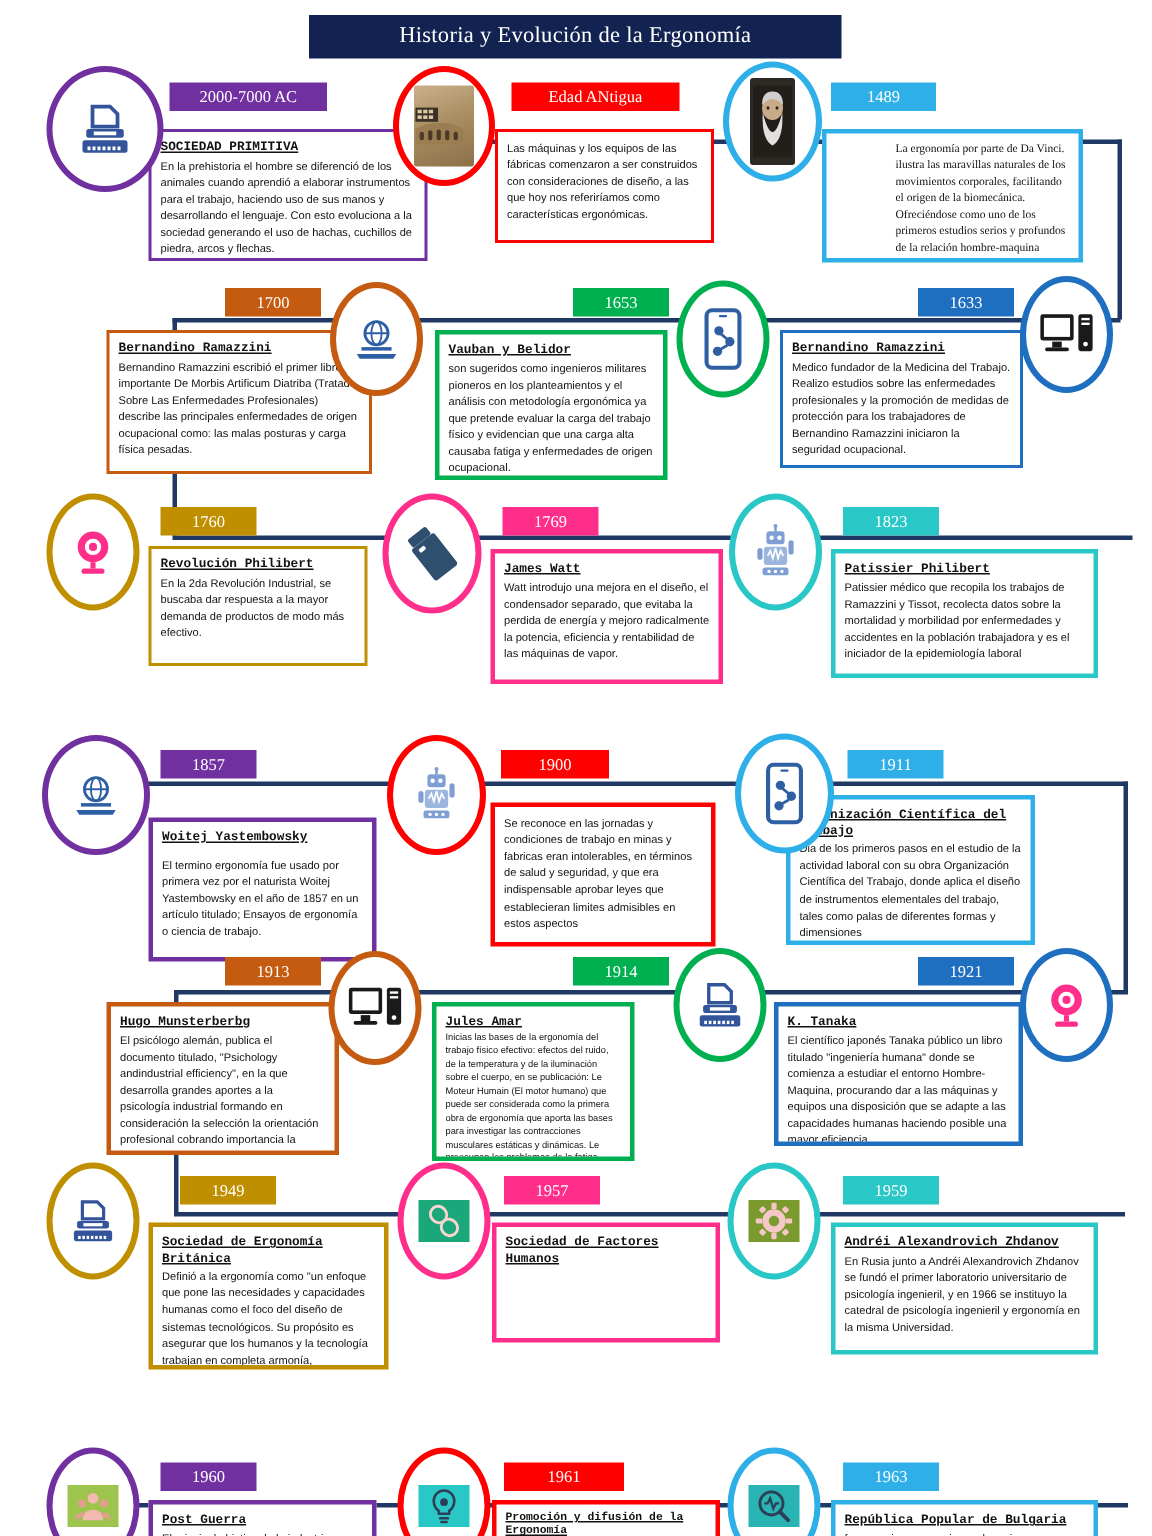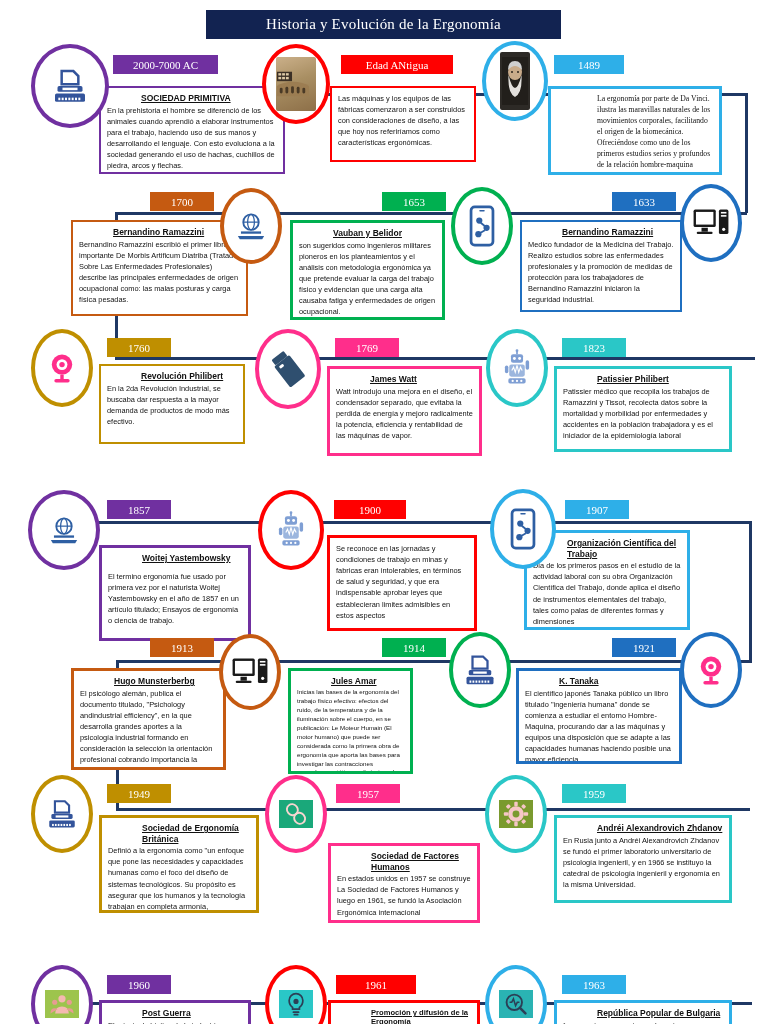--- a/index.html
+++ b/index.html
@@ -42,23 +42,23 @@
     display:flex; align-items:center; justify-content:center;
     z-index:5; white-space:nowrap; padding:0 6px;
   }
 
   
   .card{
     position:absolute; background:#ffffff; border:2px solid #333;
     padding:5px 6px 5px 6px; z-index:4; overflow:hidden;
   }
   .card .hd{
-    font-family:Liberation Sans, sans-serif; font-weight:bold;
+    font-family:Liberation Mono, monospace; font-weight:bold;
     font-size:8.5px; text-decoration:underline; color:#111;
-    display:block; margin-bottom:1px; line-height:1.25;padding-left:34px;
+    display:block; margin-bottom:1px; line-height:1.25;
   }
   .card .bd{
     font-size:7.4px; line-height:1.5; color:#111; display:block;
   }
   .card.small .bd{ font-size:6.2px; line-height:1.45; }
   .card.gapped .bd{ margin-top:7px; }
 
   
   .tile{ width:34px; height:28px; display:flex; align-items:center; justify-content:center; }
 </style>
@@ -179,21 +179,21 @@
       <circle cx="19" cy="25" r="3.4" fill="#2e5fa3"></circle>
       <circle cx="10" cy="32" r="3.4" fill="#2e5fa3"></circle>
       <line x1="12.6" y1="19.4" x2="17" y2="23" stroke="#2e5fa3" stroke-width="2"></line>
       <line x1="17.2" y1="27.6" x2="12" y2="30.6" stroke="#2e5fa3" stroke-width="2"></line>
     </svg>
   </div>
 
   <div class="chip" style="left:612px; top:192px; width:64px; background:#1f6fc0;">1633</div>
   <div class="card" style="left:520px; top:220px; width:162px; height:92px; border-color:#1f6fc0;">
     <span class="hd">Bernandino Ramazzini</span>
-    <span class="bd">Medico fundador de la Medicina del Trabajo. Realizo estudios sobre las enfermedades profesionales y la promoción de medidas de protección para los trabajadores de Bernandino Ramazzini iniciaron la seguridad industrial.</span>
+    <span class="bd">Medico fundador de la Medicina del Trabajo. Realizo estudios sobre las enfermedades profesionales y la promoción de medidas de protección para los trabajadores de Bernandino Ramazzini iniciaron la seguridad ocupacional.</span>
   </div>
   <div class="node" style="left:680px; top:184px; width:62px; height:78px; border:4px solid #1f6fc0;">
     <svg width="38" height="32" viewBox="0 0 48 40">
       <rect x="2" y="3" width="28" height="22" rx="2" fill="#1a1a1a"></rect>
       <rect x="5" y="6" width="22" height="16" fill="#ffffff"></rect>
       <rect x="12" y="26" width="8" height="5" fill="#1a1a1a"></rect>
       <rect x="6" y="31" width="20" height="3" rx="1.4" fill="#1a1a1a"></rect>
       <rect x="34" y="3" width="12" height="31" rx="2" fill="#1a1a1a"></rect>
       <rect x="36.5" y="6" width="7" height="2" fill="#ffffff"></rect>
       <rect x="36.5" y="10" width="7" height="2" fill="#ffffff"></rect>
@@ -299,21 +299,21 @@
     <svg width="26" height="42" viewBox="0 0 28 46">
       <rect x="2" y="2" width="24" height="42" rx="4" fill="none" stroke="#2e5fa3" stroke-width="3"></rect>
       <rect x="11" y="5.5" width="6" height="1.6" rx=".8" fill="#2e5fa3"></rect>
       <circle cx="11" cy="17" r="3.4" fill="#2e5fa3"></circle>
       <circle cx="19" cy="25" r="3.4" fill="#2e5fa3"></circle>
       <circle cx="10" cy="32" r="3.4" fill="#2e5fa3"></circle>
       <line x1="12.6" y1="19.4" x2="17" y2="23" stroke="#2e5fa3" stroke-width="2"></line>
       <line x1="17.2" y1="27.6" x2="12" y2="30.6" stroke="#2e5fa3" stroke-width="2"></line>
     </svg>
   </div>
-  <div class="chip" style="left:565px; top:500px; width:64px; background:#2eafe8;">1907</div>
+  <div class="chip" style="left:565px; top:500px; width:64px; background:#2eafe8;">1911</div>
   <div class="card" style="left:524px; top:530px; width:166px; height:100px; border-color:#2eafe8; border-width:3px;">
     <span class="hd">Organización Científica del Trabajo</span>
     <span class="bd">Dia de los primeros pasos en el estudio de la actividad laboral con su obra Organización Científica del Trabajo, donde aplica el diseño de instrumentos elementales del trabajo, tales como palas de diferentes formas y dimensiones</span>
   </div>
 
   <div class="chip" style="left:150px; top:638px; width:64px; background:#c55a11;">1913</div>
   <div class="card" style="left:71px; top:668px; width:155px; height:102px; border-color:#c55a11; border-width:3px;">
     <span class="hd">Hugo Munsterberbg</span>
     <span class="bd">El psicólogo alemán, publica el documento titulado, "Psichology andindustrial efficiency", en la que desarrolla grandes aportes a la psicología industrial formando en consideración la selección la orientación profesional cobrando importancia la psicotécnica.</span>
   </div>
@@ -324,21 +324,21 @@
       <rect x="12" y="26" width="8" height="5" fill="#1a1a1a"></rect>
       <rect x="6" y="31" width="20" height="3" rx="1.4" fill="#1a1a1a"></rect>
       <rect x="34" y="3" width="12" height="31" rx="2" fill="#1a1a1a"></rect>
       <rect x="36.5" y="6" width="7" height="2" fill="#ffffff"></rect>
       <rect x="36.5" y="10" width="7" height="2" fill="#ffffff"></rect>
       <circle cx="40" cy="28" r="2" fill="#ffffff"></circle>
     </svg>
   </div>
 
   <div class="chip" style="left:382px; top:638px; width:64px; background:#00b050;">1914</div>
-  <div class="card small" style="left:288px; top:668px; width:125px; height:106px; border-color:#00b050; border-width:3px;">
+  <div class="card small" style="left:288px; top:668px; width:135px; height:106px; border-color:#00b050; border-width:3px;">
     <span class="hd">Jules Amar</span>
     <span class="bd">Inicias las bases de la ergonomía del trabajo físico efectivo: efectos del ruido, de la temperatura y de la iluminación sobre el cuerpo, en se publicación: Le Moteur Humain (El motor humano) que puede ser considerada como la primera obra de ergonomía que aporta las bases para investigar las contracciones musculares estáticas y dinámicas. Le preocupan los problemas de la fatiga.</span>
   </div>
   <div class="node" style="left:449px; top:632px; width:62px; height:76px; border:4px solid #00b050;">
     <svg width="36" height="36" viewBox="0 0 48 48">
       <path d="M14 6h14l6 6v10H14z" fill="none" stroke="#33549b" stroke-width="3"></path>
       <rect x="9" y="24" width="30" height="7" rx="2" fill="#33549b"></rect>
       <rect x="6" y="33" width="36" height="10" rx="2" fill="#33549b"></rect>
       <g fill="#ffffff">
         <rect x="10" y="38" width="2.4" height="3"></rect>
@@ -378,40 +378,39 @@
           <rect x="14" y="38" width="2.4" height="3"></rect>
         <rect x="18" y="38" width="2.4" height="3"></rect>
           <rect x="22" y="38" width="2.4" height="3"></rect>
         <rect x="26" y="38" width="2.4" height="3"></rect>
           <rect x="30" y="38" width="2.4" height="3"></rect>
         <rect x="34" y="38" width="2.4" height="3"></rect>
       </g>
       <rect x="15" y="26" width="18" height="3" fill="#ffffff"></rect>
     </svg>
   </div>
-  <div class="chip" style="left:107px; top:784px; width:64px; background:#bf8f00;">1949</div>
+  <div class="chip" style="left:120px; top:784px; width:64px; background:#bf8f00;">1949</div>
   <div class="card" style="left:99px; top:815px; width:160px; height:98px; border-color:#bf8f00; border-width:3px;">
     <span class="hd">Sociedad de Ergonomía Británica</span>
     <span class="bd">Definió a la ergonomía como "un enfoque que pone las necesidades y capacidades humanas como el foco del diseño de sistemas tecnológicos. Su propósito es asegurar que los humanos y la tecnología trabajan en completa armonía, manteniendo los equipos y las tareas en acuerdo con las características humanas"</span>
   </div>
 
   <div class="node" style="left:265px; top:775px; width:62px; height:78px; border:4px solid #ff2e8b;">
     <span class="tile" style="background:#1aa87a;">
       <svg width="24" height="26" viewBox="0 0 26 30">
         <g transform="rotate(-40 13 15)" fill="none" stroke="#f7d5d0" stroke-width="2.2">
           <rect x="7" y="2" width="12" height="13" rx="6"></rect>
           <rect x="7" y="15" width="12" height="13" rx="6"></rect>
         </g>
       </svg>
     </span>
   </div>
   <div class="chip" style="left:336px; top:784px; width:64px; background:#ff2e8b;">1957</div>
-  <div class="card" style="left:328px; top:843px; width:152px; height:80px; border-color:#ff2e8b; border-width:3px;">
+  <div class="card" style="left:328px; top:815px; width:152px; height:80px; border-color:#ff2e8b; border-width:3px;">
     <span class="hd">Sociedad de Factores Humanos</span>
-    <span class="bd">En estados unidos en 1957 se construye La Sociedad de Factores Humanos y luego en 1961, se fundó la Asociación Ergonómica internacional</span>
   </div>
 
   <div class="node" style="left:485px; top:775px; width:62px; height:78px; border:4px solid #2ac7c7;">
     <span class="tile" style="background:#7a9a2e;">
       <svg width="26" height="26" viewBox="0 0 30 30">
         <g fill="#f6c7c7">
           <circle cx="15" cy="15" r="9"></circle>
           <rect x="13" y="1" width="4" height="5" rx="1"></rect>
             <rect x="13" y="24" width="4" height="5" rx="1"></rect>
           <rect x="1" y="13" width="5" height="4" rx="1"></rect>

